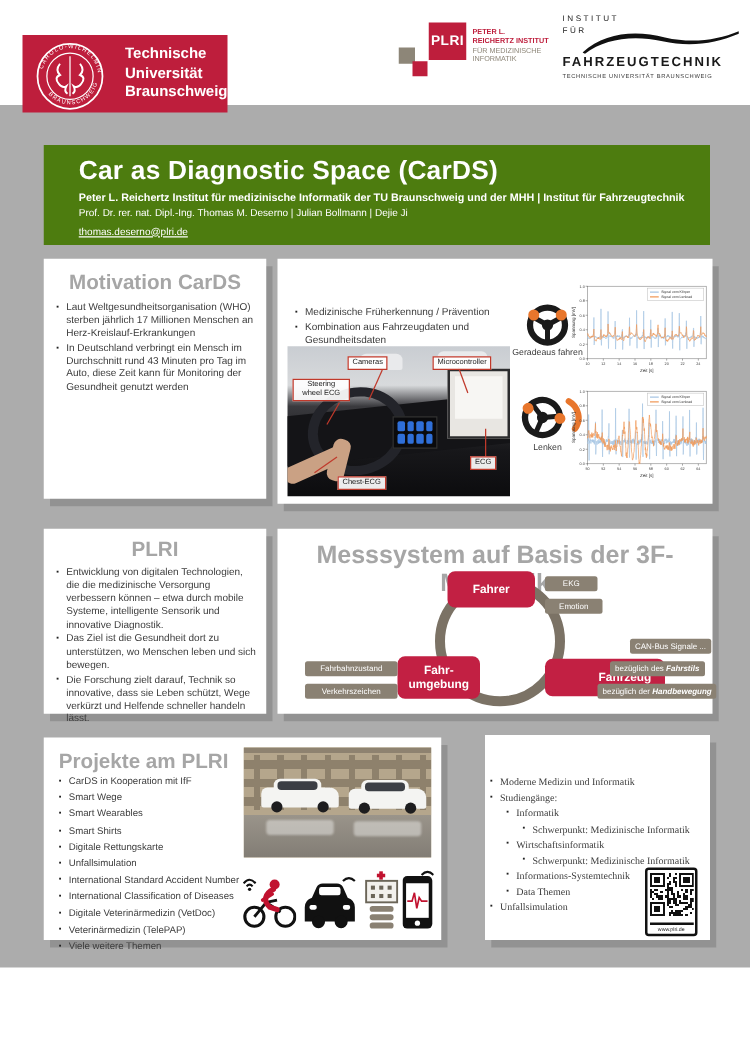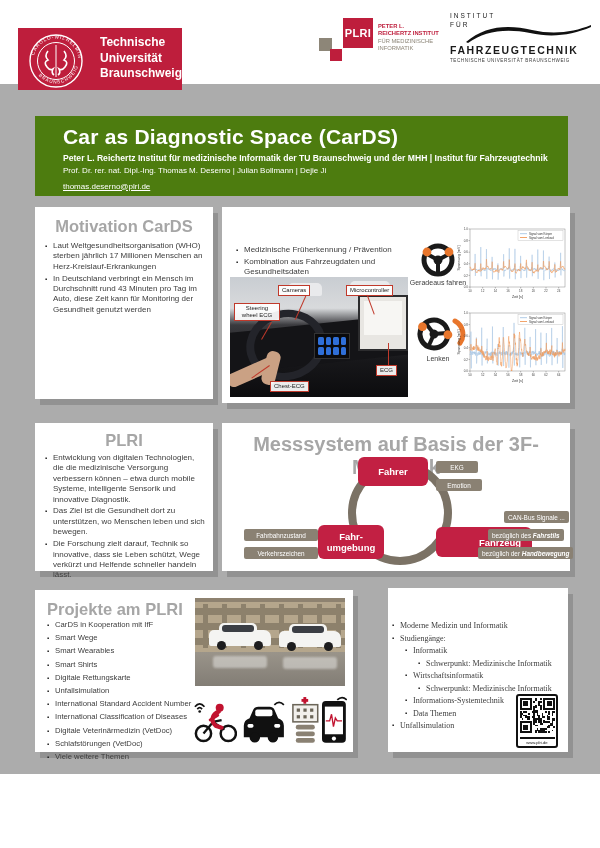--- a/index.html
+++ b/index.html
@@ -410,21 +410,21 @@
         <div class="bullet-row">
           <span class="bm">▪</span>
           <span class="bt">International Classification of Diseases</span>
         </div>
         <div class="bullet-row">
           <span class="bm">▪</span>
           <span class="bt">Digitale Veterinärmedizin (VetDoc)</span>
         </div>
         <div class="bullet-row">
           <span class="bm">▪</span>
-          <span class="bt">Schlafstörungen (VetDoc)</span>
+          <span class="bt">Veterinärmedizin (TelePAP)</span>
         </div>
         <div class="bullet-row">
           <span class="bm">▪</span>
           <span class="bt">Viele weitere Themen</span>
         </div>
       </div>
 
     <div class="proj-photo">
       <div class="building"></div>
       <div class="windows"></div>

